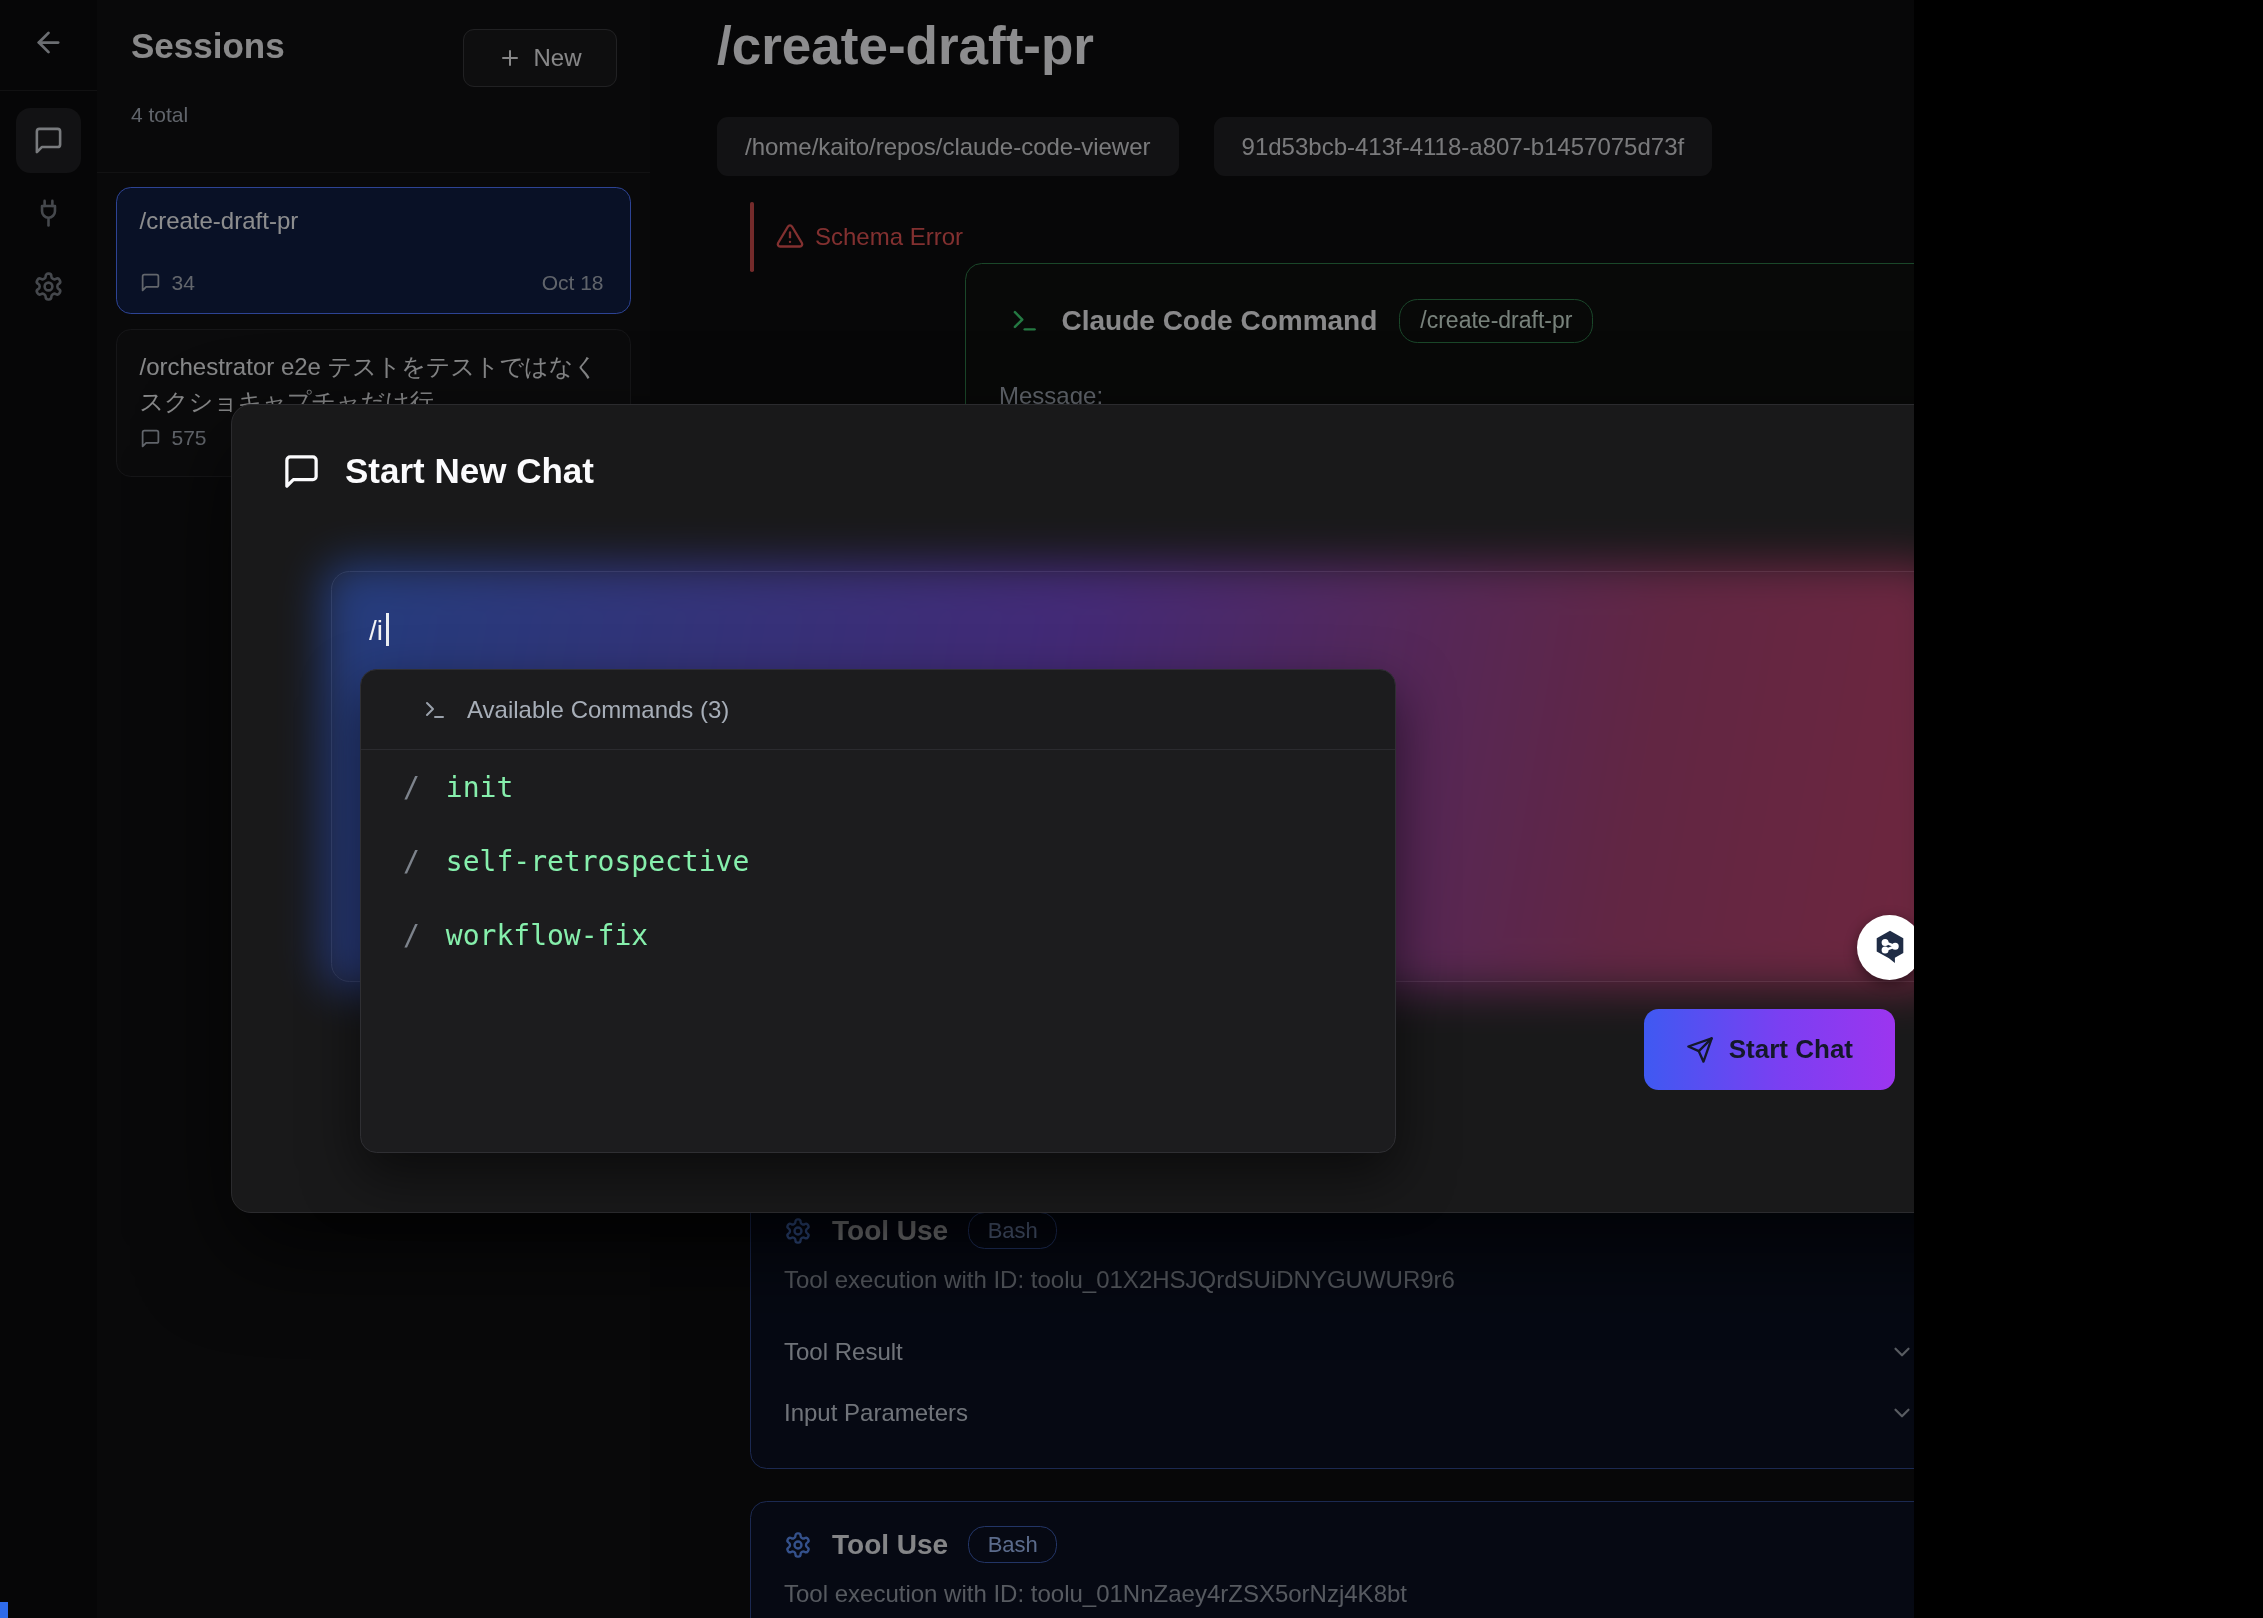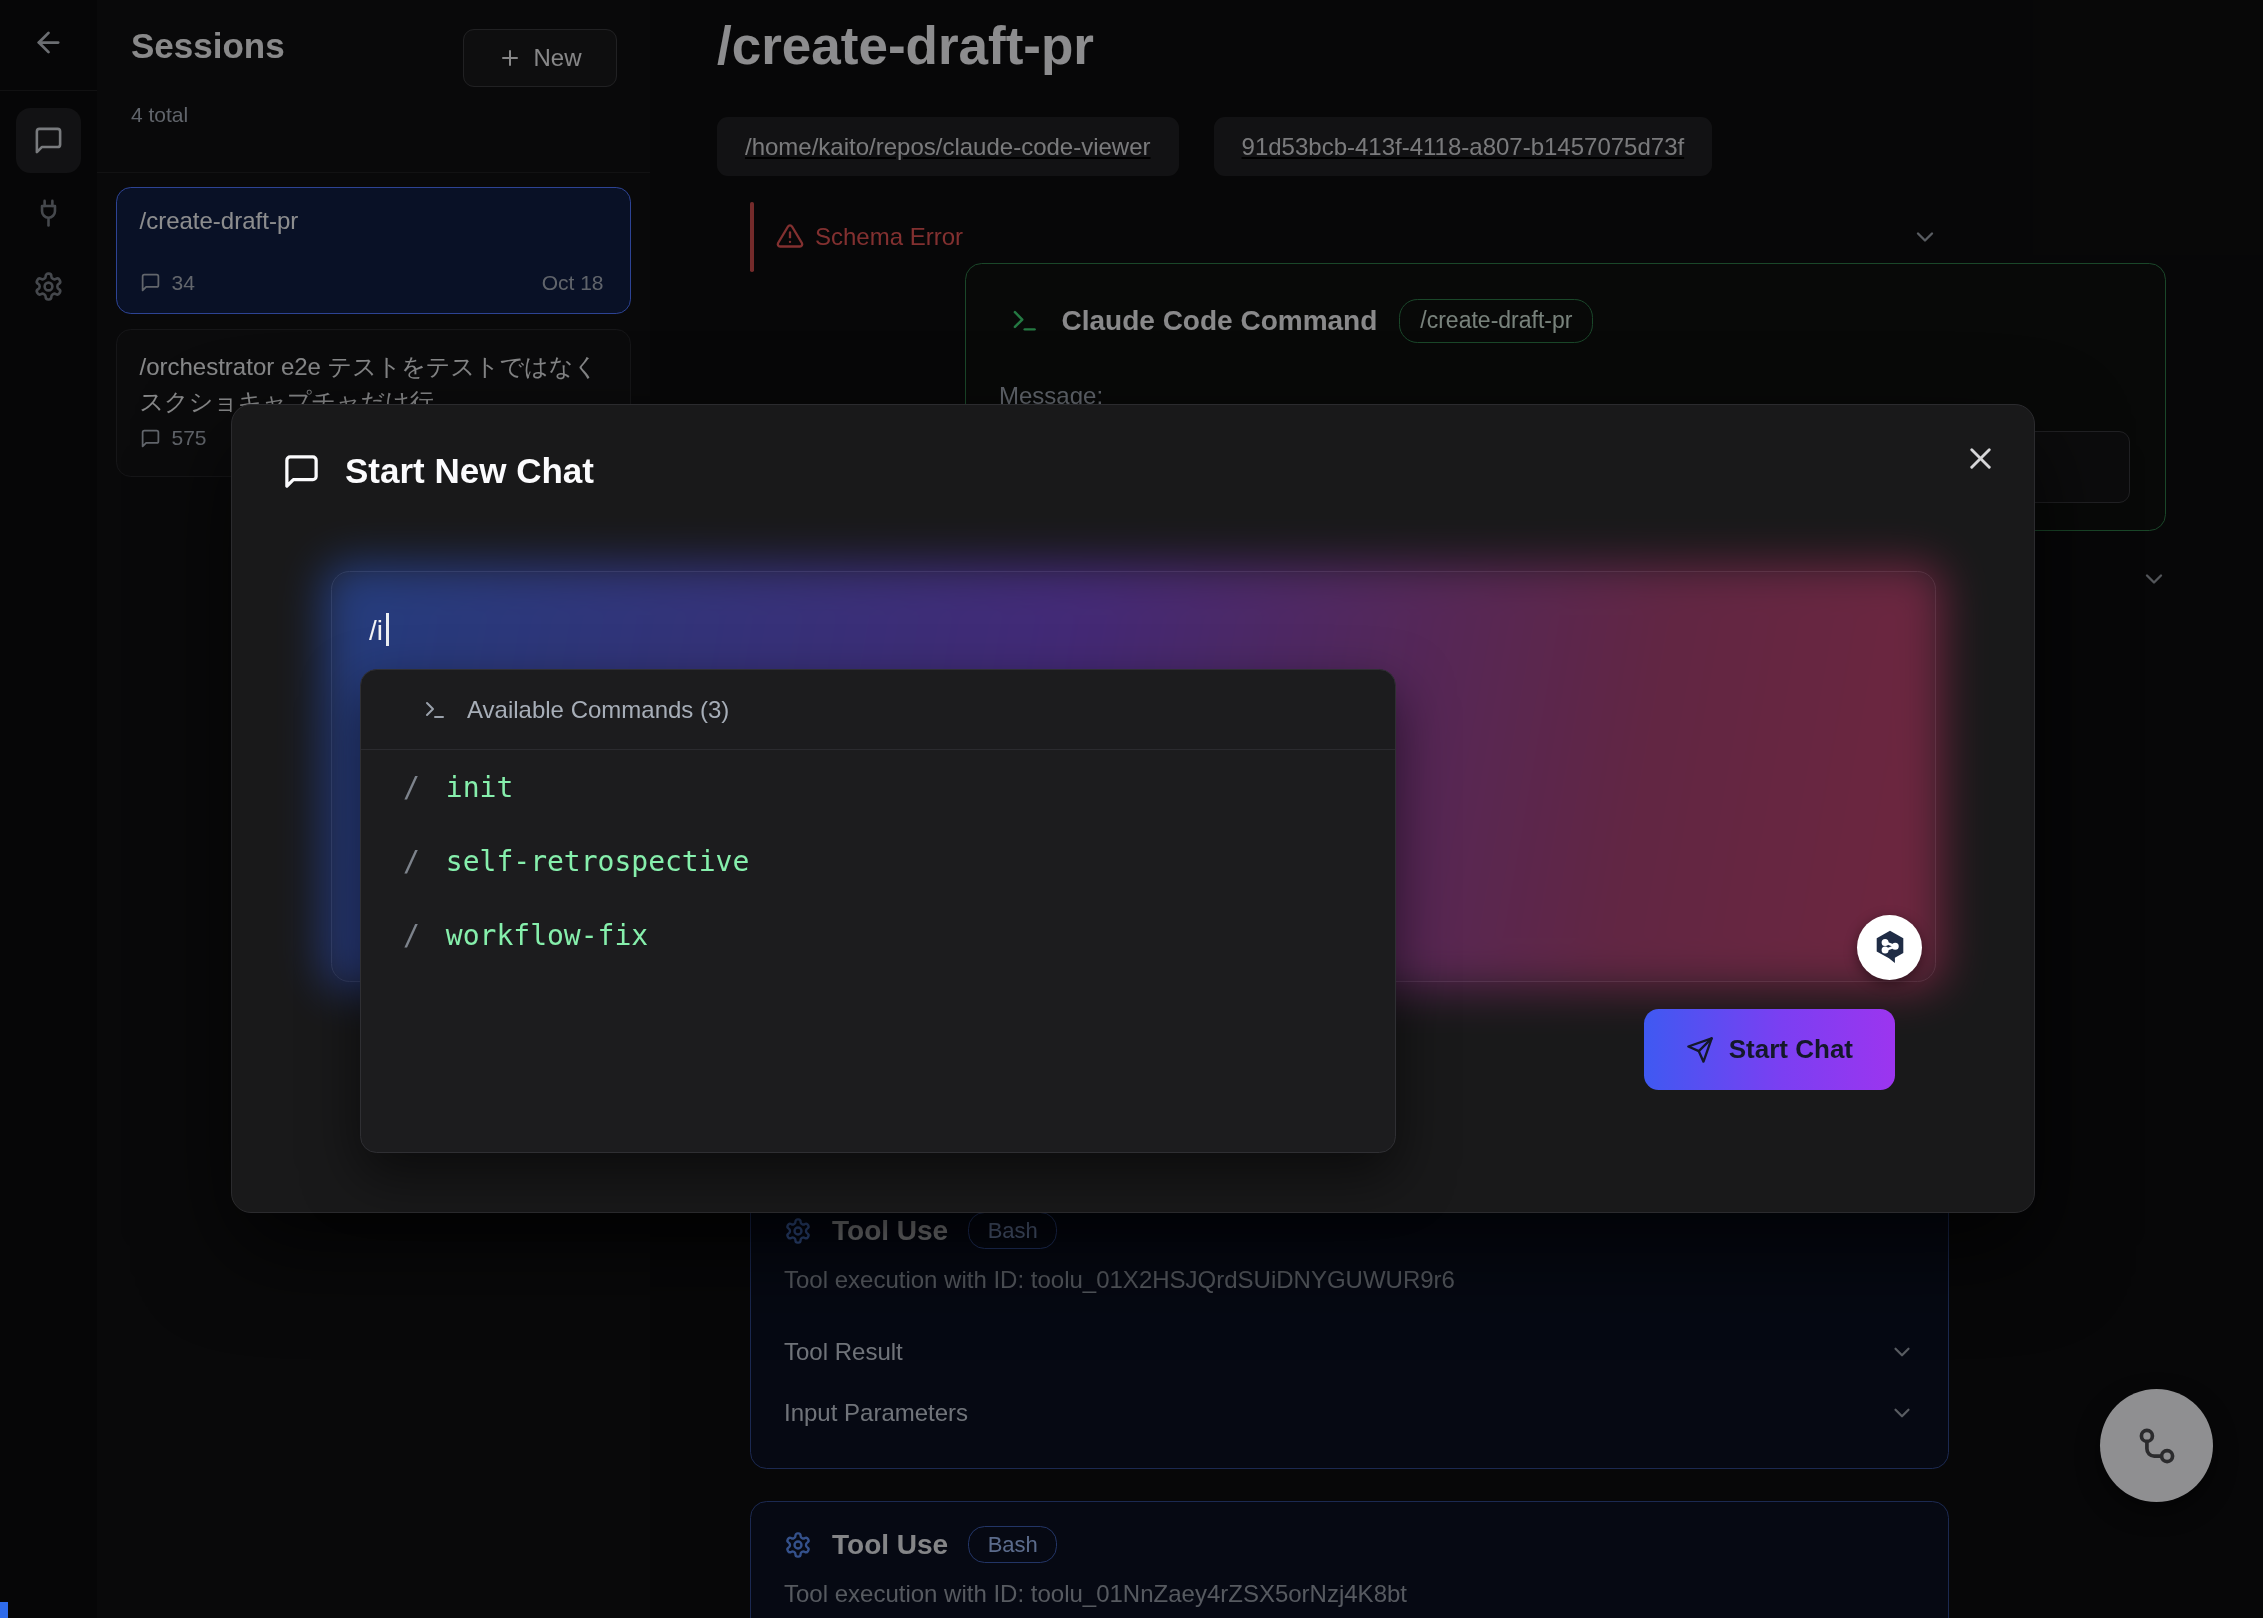--- a/index.html
+++ b/index.html
@@ -1,16 +1,16 @@
 <!DOCTYPE html>
 <html lang="en" style="font-size:14.8px"><head>
 <meta charset="utf-8">
 <style>
   html,body{margin:0;padding:0;background:#000;}
-  .screen{position:relative;width:2263px;height:1619px;overflow:hidden;background:#0d0d0e;
+  .screen{position:relative;width:1914px;height:1619px;overflow:hidden;background:#0d0d0e;
           font-family:"Liberation Sans",sans-serif;-webkit-font-smoothing:antialiased;}
   svg{display:block;}
 
   
   .rail{position:absolute;left:0;top:0;width:97px;height:1619px;background:#0c0c0d;border-right:0.9px solid #1c1c1e;z-index:1;}
   .rail-back{position:absolute;left:24px;top:18.5px;width:48px;height:48px;display:flex;align-items:center;justify-content:center;color:#b9bdc4;cursor:pointer;}
   .rail-divider{position:absolute;left:0;top:90px;width:97px;height:0.9px;background:#1e1e20;}
   .rail-item{position:absolute;left:15.7px;width:65px;height:65px;border-radius:14.8px;display:flex;align-items:center;justify-content:center;color:#787d85;cursor:pointer;}
   .rail-item.active{background:#202023;color:#d0d4da;}
 
@@ -27,21 +27,21 @@
   .sc-title{position:absolute;left:23px;top:18.5px;font-size:24px;color:#f2f3f5;white-space:nowrap;}
   .sc-title.wrap{white-space:normal;line-height:35px;right:23px;color:#e9eaec;}
   .sc-meta{position:absolute;left:23px;right:26px;display:flex;align-items:center;gap:11px;color:#aab0ba;font-size:21px;}
   .sel-meta{bottom:18.5px;}
   .plain-meta{top:96px;}
   .sc-date{margin-left:auto;color:#a6adb8;}
 
   
   .main{position:absolute;left:650px;top:0;width:1613px;height:1619px;background:#0d0d0e;z-index:1;}
   .main-title{position:absolute;left:67px;top:14.8px;font-size:53px;font-weight:700;color:#f2f2f4;}
-  .badge-row{position:absolute;left:67px;top:117px;display:flex;gap:35px;text-decoration:underline;}
+  .badge-row{position:absolute;left:67px;top:117px;display:flex;gap:35px;}
   .pill{height:59px;line-height:59px;padding:0 28px;border-radius:11px;background:#202023;color:#d2d3d6;font-size:24px;}
   .schema-row{position:absolute;left:100px;top:202px;width:1181px;height:70px;}
   .schema-bar{position:absolute;left:0;top:0;width:3.7px;height:70px;background:#c94a4a;border-radius:1.8px;}
   .schema-icon{position:absolute;left:26px;top:20px;color:#e05353;}
   .schema-label{position:absolute;left:65px;top:21px;font-size:24px;color:#e05353;}
   .schema-chev{position:absolute;left:1161px;top:21px;color:#9aa0aa;}
   .command-card{position:absolute;left:315px;top:263px;width:1201px;height:268px;border-radius:16.6px;border:1.4px solid #2e7a48;background:rgba(26,46,33,0.10);box-sizing:border-box;}
   .cc-header{position:absolute;left:44px;top:35px;display:flex;align-items:center;gap:22px;}
   .cc-title{font-size:28px;font-weight:600;color:#ececee;}
   .cc-badge{border:1.4px solid #2e7a48;border-radius:18.5px;padding:7.4px 20px;font-size:23px;color:#cfe0d5;}

